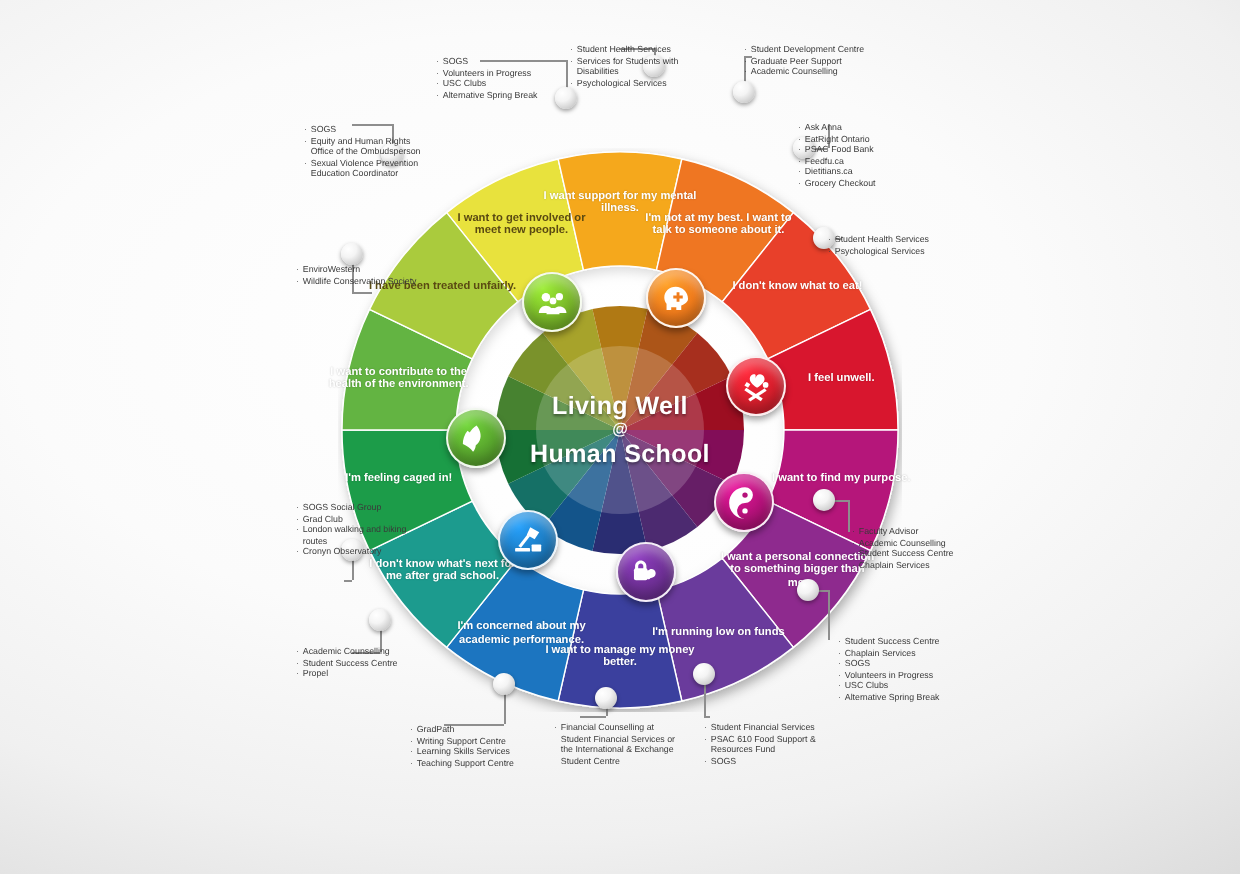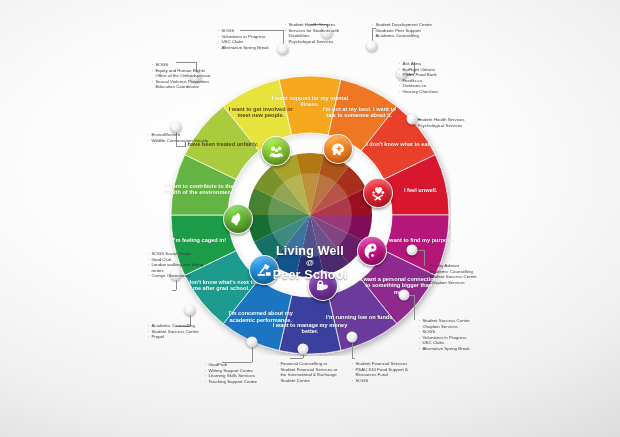--- a/index.html
+++ b/index.html
@@ -38,21 +38,20 @@
   .seg-label.dark { color: #5a4a12; text-shadow: none; }
 
   
   #center-text {
     position: absolute;
     left: 50%; top: 50%;
     transform: translate(-50%, -50%);
     text-align: center;
     width: 110px;
     pointer-events: none;
-    margin-top: 48px;
   }
   #center-text .l1 {
     font-size: 12.5px; font-weight: bold; color: #fff;
     letter-spacing: .2px;
     text-shadow: 0 1px 1.6px rgba(0,0,0,.45);
   }
   #center-text .at {
     font-size: 8px; font-weight: bold; color: #fff;
     line-height: 10px;
     text-shadow: 0 1px 1.4px rgba(0,0,0,.45);
@@ -226,21 +225,21 @@
           <svg width="18" height="18" viewBox="0 0 24 24">
             <path d="M12.4 3.6c3 3.5 3.6 8.1 1.3 11.4-1.2 1.7-3 2.7-4.6 3 .6-3 .1-6.3-1.6-9.2 1.2-2.2 3-4 4.9-5.2z" fill="#fff"></path>
             <path d="M6 7.6c3.3 2.9 4.9 7 4 10.8-.4 1.5-1.3 2.8-2.3 3.6-1.3-2.4-3.4-4.6-6-6 .3-3 1.9-6.1 4.3-8.4z" fill="#fff" transform="translate(1.2,-.8) rotate(-8 8 14)"></path>
           </svg>
         </div>
       </div>
 
     <div id="center-text">
       <div class="l1">Living Well</div>
       <div class="at">@</div>
-      <div class="l2">Peer School</div>
+      <div class="l2">Human School</div>
     </div>
   </div>
 
   <div id="pins">
       <div class="leader" style="left: 196px; top: 62px; height: 15px; border-left-width: 0.6px;"></div>
       <div class="leader" style="left: 176px; top: 62px; width: 20px; border-top-width: 0.6px;"></div>
       <div class="pin" style="left: 196px; top: 77px;"></div>
       <div class="leader" style="left: 283px; top: 30px; height: 19px; border-left-width: 0.6px;"></div>
       <div class="leader" style="left: 240px; top: 30px; width: 43px; border-top-width: 0.6px;"></div>
       <div class="pin" style="left: 283px; top: 49px;"></div>

